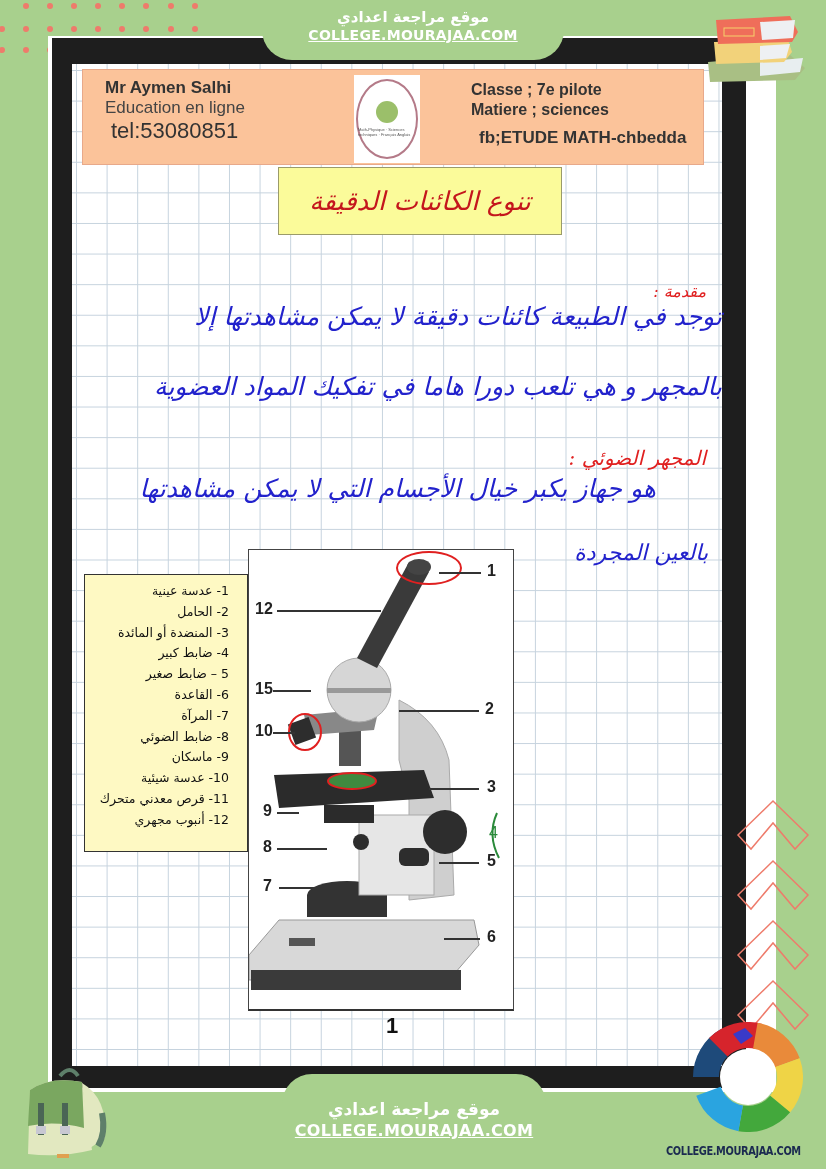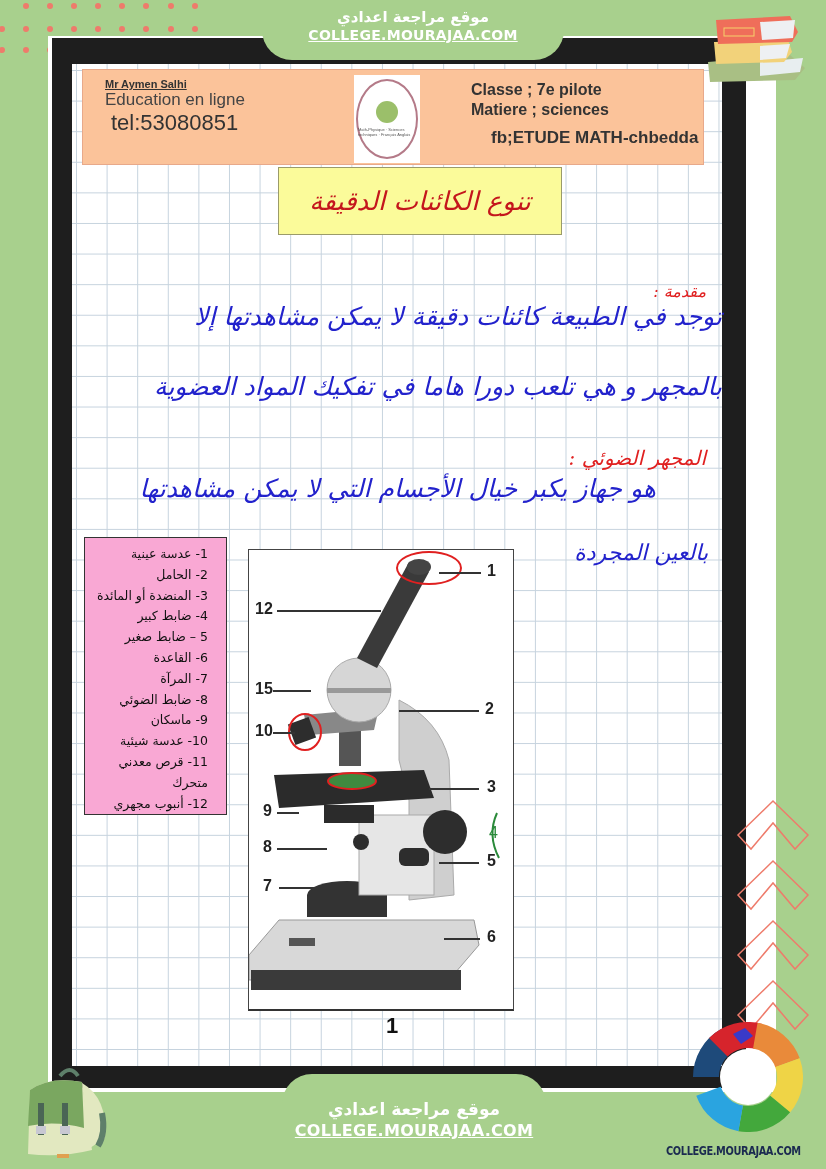--- a/index.html
+++ b/index.html
@@ -31,42 +31,42 @@
   .banner-en { font-family: "DejaVu Sans", sans-serif; font-size: 14px; font-weight: bold; text-decoration: underline; letter-spacing: 0.3px; line-height: 18px; }
 
   .bottom-banner { position: absolute; left: 282px; top: 1074px; width: 264px; height: 95px;
     background: #a8d08d; border-radius: 30px 30px 0 0; text-align: center; color: #fff; }
   .bottom-banner .banner-ar { padding-top: 24px; font-size: 17px; line-height: 22px; }
   .bottom-banner .banner-en { font-size: 16px; line-height: 22px; }
 
   
   .header { position: absolute; left: 82px; top: 69px; width: 622px; height: 96px; background: #fbc39a; border: 1px solid #e8a98a; }
   .h-left { position: absolute; left: 22px; top: 8px; color: #3a3a3a; }
-  .h-name { font-size: 11px; font-weight: bold; color: #333; text-decoration: underline; }
+  .h-name { font-size: 17px; font-weight: bold; color: #333; }
   .h-edu { font-size: 17px; color: #444; }
   .h-tel { font-size: 22px; color: #333; margin-left: 6px; }
   .h-logo { position: absolute; left: 271px; top: 5px; width: 66px; height: 88px; background: #fff; display: flex; align-items: center; justify-content: center; }
   .logo-circle { width: 62px; height: 80px; border-radius: 50%; border: 2px solid #b47a88; display: flex; align-items: center; justify-content: center; flex-direction: column; }
   .logo-tree { width: 22px; height: 22px; border-radius: 50%; background: #9bbf6a; margin-bottom: 4px; }
   .logo-text { font-size: 4px; color: #555; }
   .h-right { position: absolute; left: 388px; top: 10px; color: #333; font-weight: bold; }
   .h-right div { font-size: 16px; line-height: 20px; }
-  .h-fb { margin-left: 20px; margin-top: 8px; font-size: 17px !important; }
+  .h-fb { margin-left: 8px; margin-top: 8px; font-size: 17px !important; }
 
   
   .title-box { position: absolute; left: 278px; top: 167px; width: 284px; height: 68px; background: #fbfb9a; border: 1px solid #9b9b6a; display: flex; align-items: center; justify-content: center; }
   .title-text { font-family: "DejaVu Serif", serif; font-size: 26px; color: #c4161c; direction: rtl; font-style: italic; }
 
   
   .hw { position: absolute; direction: rtl; font-family: "DejaVu Serif", serif; font-style: italic; white-space: nowrap; }
   .hw-red { color: #e02020; font-size: 16px; }
   .hw-blue { color: #2222cc; font-size: 25px; }
 
   
-  .legend-box { position: absolute; left: 84px; top: 537px; width: 143px; height: 278px; background: #f9a8d4; border: 1px solid #333; padding: 6px 18px 0 0; direction: rtl; }
+  .legend-box { position: absolute; left: 84px; top: 574px; width: 164px; height: 278px; background: #fef9c3; border: 1px solid #333; padding: 6px 18px 0 0; direction: rtl; }
   .legend-item { font-size: 12.5px; line-height: 20.8px; color: #111; font-family: "DejaVu Sans", sans-serif; }
 
   
   .scope-box { position: absolute; left: 248px; top: 549px; width: 266px; height: 462px; background: #fff; border: 1px solid #444; border-bottom: 2px solid #333; overflow: hidden; }
   .lbl { position: absolute; font-weight: bold; font-size: 16px; color: #222; }
   .lead { position: absolute; height: 2px; background: #333; }
 
   .page-num { position: absolute; left: 386px; top: 1013px; font-size: 22px; font-weight: bold; color: #111; }
 
   

